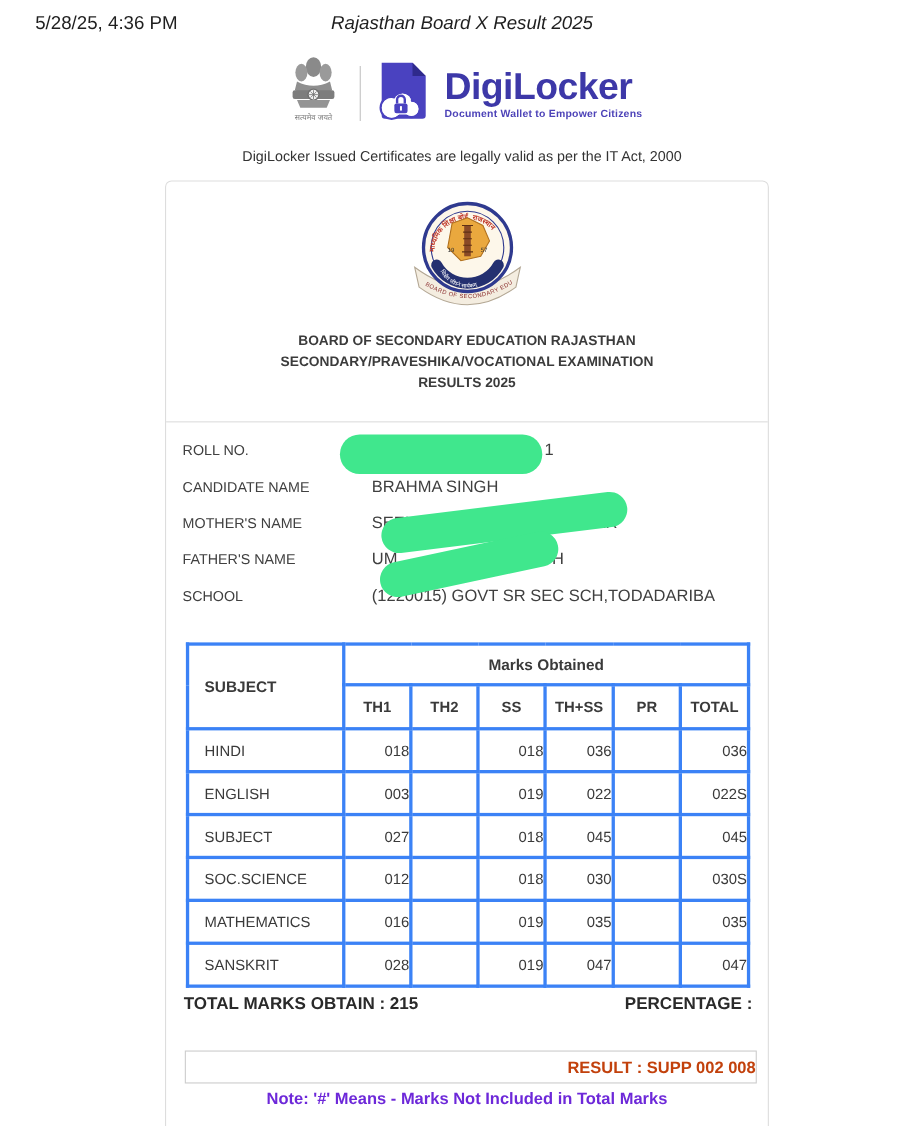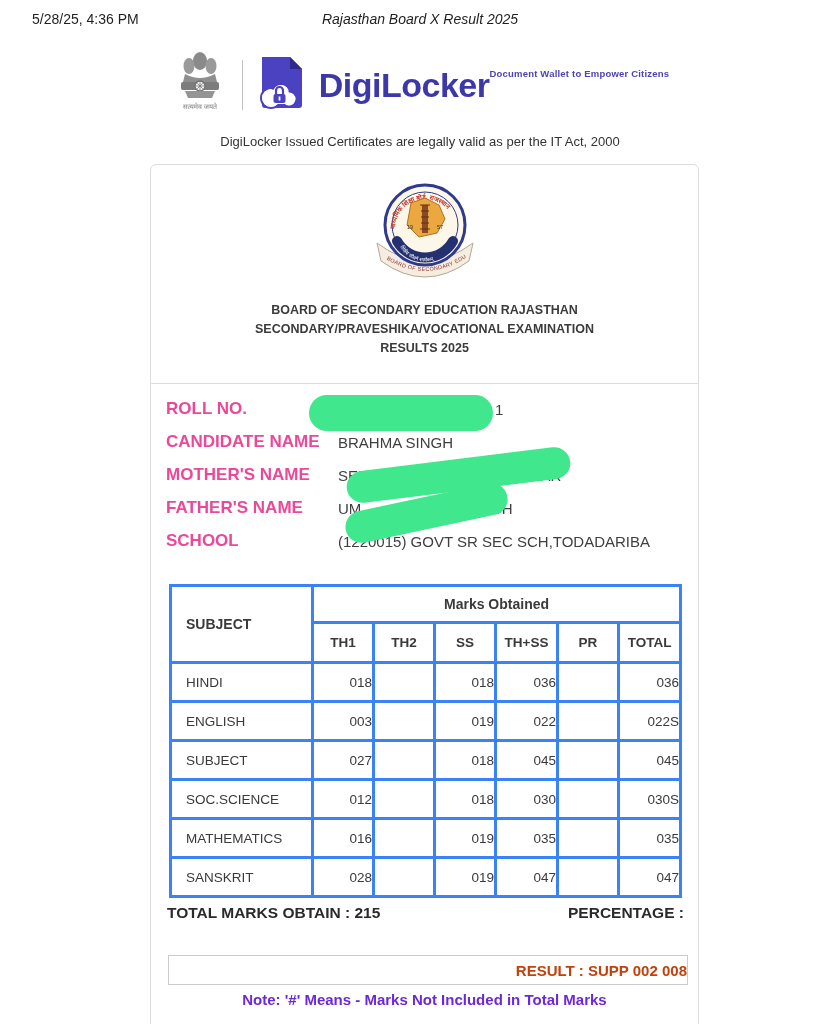--- a/index.html
+++ b/index.html
@@ -1,48 +1,48 @@
 <!DOCTYPE html>
 <html><head>
 <meta charset="utf-8">
 <style>
   * { margin:0; padding:0; box-sizing:border-box; }
   html,body { width:840px; height:1024px; background:#ffffff; overflow:hidden;
     font-family:"Liberation Sans", sans-serif; color:#2e2e2e; position:relative; }
 
   
   .print-header { position:absolute; top:11px; left:0; width:840px; height:16px;
-    font-size:14px; color:#1f1f1f; }
+    font-size:17px; color:#1f1f1f; }
   .print-timestamp { position:absolute; left:32px; top:0; }
   .print-title { position:absolute; left:0; width:100%; text-align:center; top:0;font-style:italic; }
 
   
   .brand-row { position:absolute; top:48px; left:0; width:840px; height:74px;
     display:flex; justify-content:center; align-items:center; gap:13px; }
   .brand-divider { width:1px; height:50px; background:#c3c3c3; }
-  .wordmark-col { display:flex; flex-direction:row; justify-content:center; }
+  .wordmark-col { display:flex; flex-direction:column; justify-content:center; }
   .wordmark { font-size:34px; font-weight:bold; color:#3d38a8; letter-spacing:-0.5px; line-height:36px; }
   .tagline { font-size:9.5px; font-weight:bold; color:#4d43b8; margin-top:1px; letter-spacing:0.2px; }
 
   .validity { position:absolute; top:134px; left:0; width:840px; text-align:center;
     font-size:13px; color:#333; }
 
   
   .cert-box { position:absolute; left:150px; top:164px; width:549px; height:900px;
     border:1px solid #dddddd; border-radius:6px; background:#fff; }
 
   .board-logo { position:absolute; top:16px; left:50%; transform:translateX(-50%); }
   .board-lines { position:absolute; top:136px; left:0; width:100%; text-align:center;
     font-size:12.5px; font-weight:bold; color:#3b3b3b; line-height:19px; }
   .cert-divider { position:absolute; top:218px; left:0; width:100%; border-top:1px solid #dddddd; }
 
   
   .details { position:absolute; top:228px; left:15px; right:15px; }
   .detail-row { display:flex; align-items:center; height:32px; margin-bottom:1px; position:relative; }
-  .detail-label { width:172px; font-size:17px; font-weight:bold; color:#ec4899; flex:none; }
+  .detail-label { width:172px; font-size:13px; font-weight:normal; color:#404040; flex:none; }
   .detail-value { font-size:15px; color:#3f3f3f; display:flex; align-items:center; }
   .spacer-m { display:inline-block; width:150px; }
   .spacer-f { display:inline-block; width:118px; }
   .roll-digit { margin-left:157px; }
   .redaction { position:absolute; z-index:2; }
   .blob-roll { left:143px; top:2px; width:184px; height:36px; border-radius:18px; }
   .blob-mother { left:180px; top:66px; width:225px; height:32px; border-radius:16px; transform:rotate(-7deg); }
   .blob-father { left:178px; top:104px; width:165px; height:32px; border-radius:16px; transform:rotate(-12deg); }
 
   

